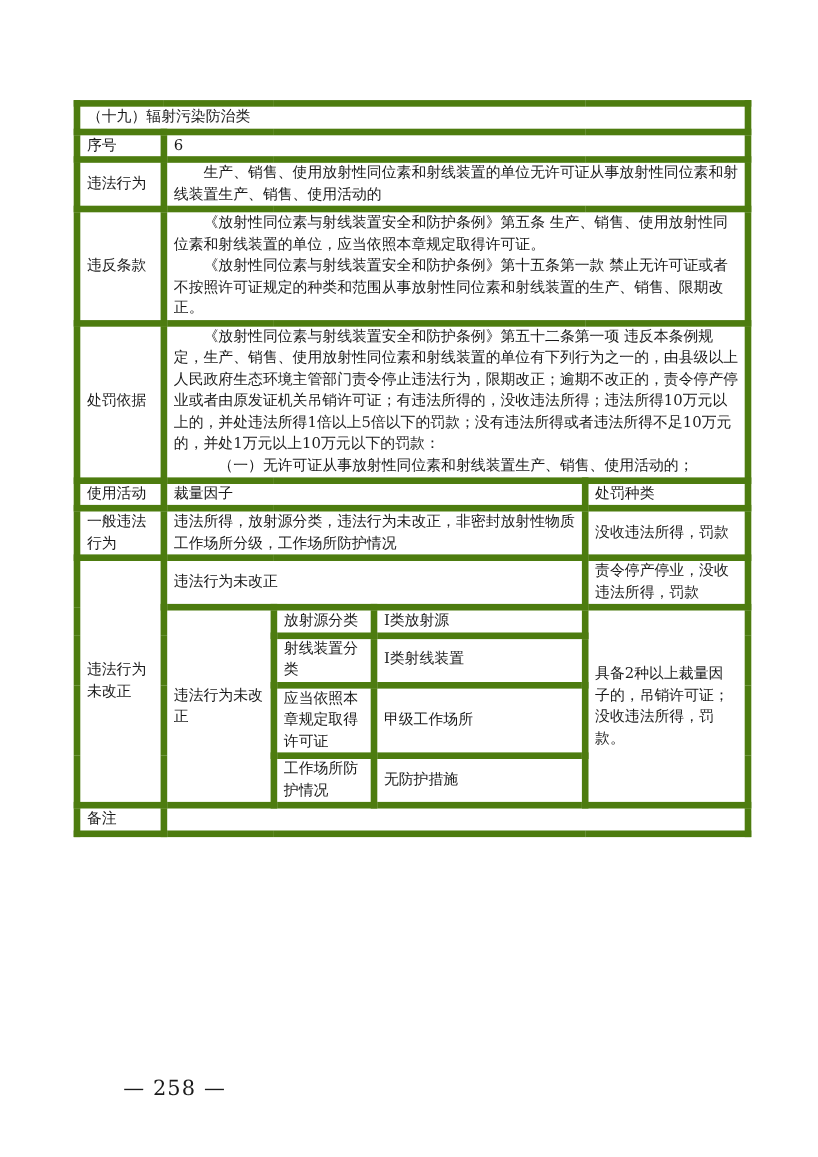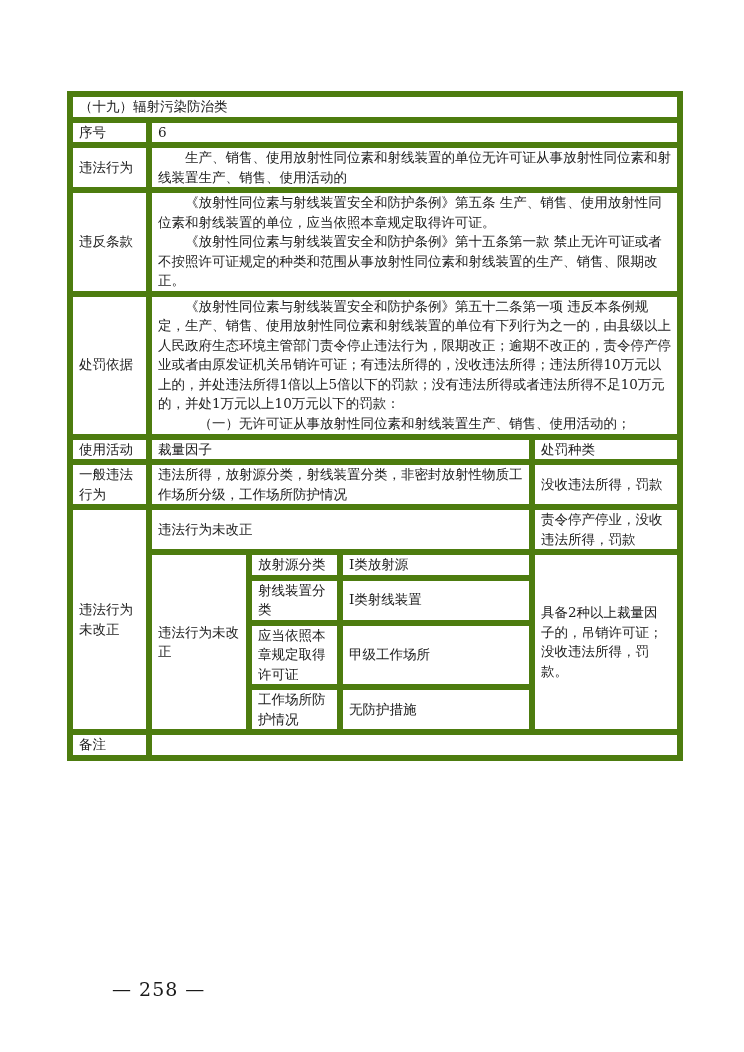--- a/index.html
+++ b/index.html
@@ -65,21 +65,21 @@
       <p class="indent" style="text-indent:3em">（一）无许可证从事放射性同位素和射线装置生产、销售、使用活动的；</p>
     </td>
   </tr>
   <tr style="height:22px">
     <td>使用活动</td>
     <td colspan="3">裁量因子</td>
     <td>处罚种类</td>
   </tr>
   <tr style="height:24px">
     <td>一般违法行为</td>
-    <td colspan="3">违法所得，放射源分类，射线装置分类，非密封放射性物质工作场所分级，工作场所防护情况</td>
+    <td colspan="3">违法所得，放射源分类，违法行为未改正，非密封放射性物质工作场所分级，工作场所防护情况</td>
     <td>没收违法所得，罚款</td>
   </tr>
   <tr style="height:37px">
     <td rowspan="5">违法行为未改正</td>
     <td colspan="3">违法行为未改正</td>
     <td>责令停产停业，没收违法所得，罚款</td>
   </tr>
   <tr style="height:21px">
     <td rowspan="4">违法行为未改正</td>
     <td>放射源分类</td>

